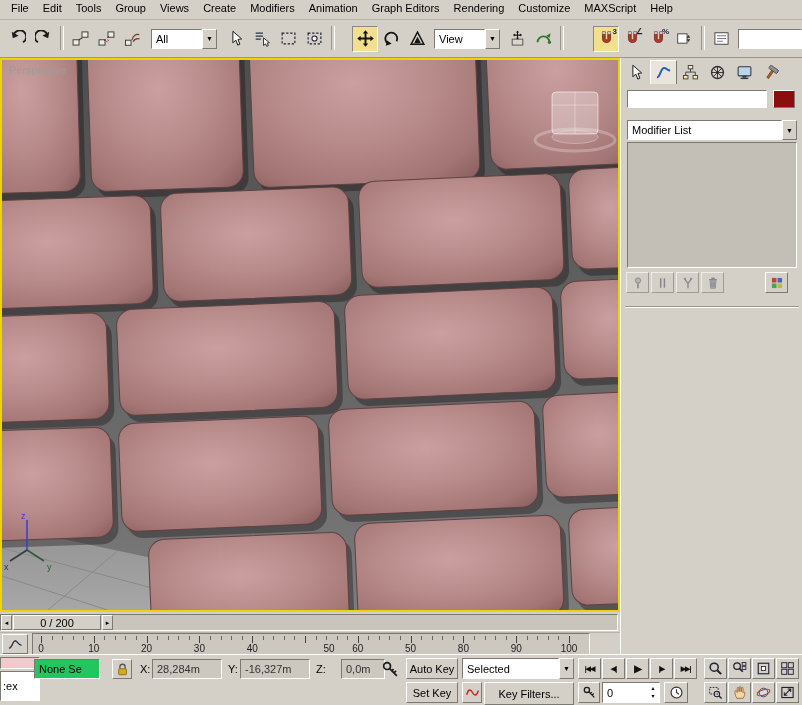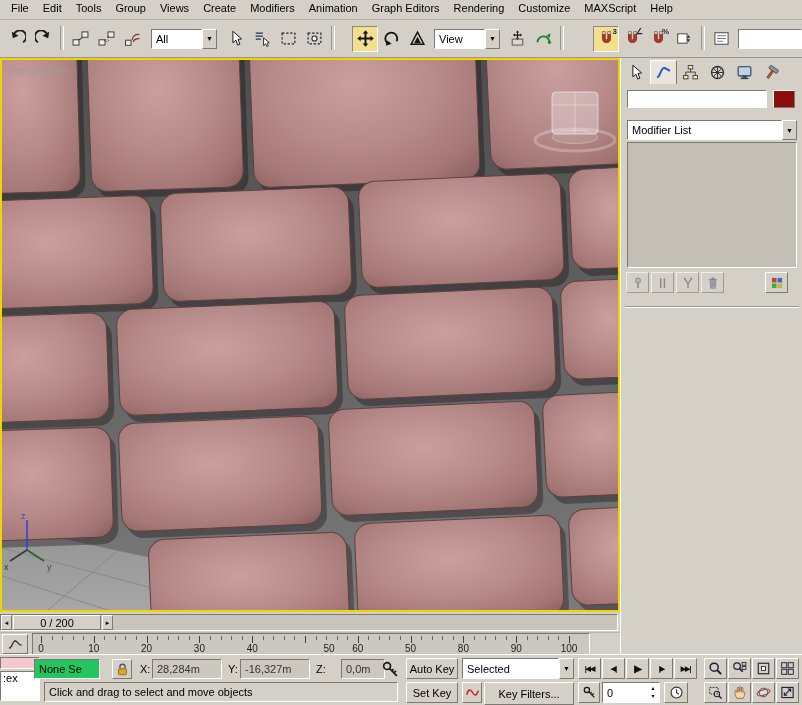--- a/index.html
+++ b/index.html
@@ -610,21 +610,21 @@
       <div class="tick" style="left: 504.32px;"></div>
       <div class="tick" style="left: 514.88px;"></div>
       <div class="tick" style="left: 525.44px;"></div>
       <div class="tick major" style="left: 536px;"></div>
       <div class="tick-label" style="left: 536px;">100</div>
     </div>
 </div>
 
 <div id="statusbar" class="abs">
   <div id="listener-macro" class="abs sunk" style="left: 0px; top: 2px; width: 40px; height: 12px; background: rgb(244, 201, 205);"></div>
-  <div class="abs sunk" style="left:0;top:16px;width:40px;height:30px;background:#fff;display:flex;padding-left:2px;">
+  <div class="abs sunk" style="left:0;top:16px;width:40px;height:30px;background:#fff;display:flex;align-items:center;padding-left:2px;">
       <span>:ex</span>
     </div>
 
   <div class="abs sfield" style="left:34px;top:4px;width:66px;height:20px;background:#22c55e;color:#000;">None Se</div>
   <div class="abs raised sbtn" style="left:112px;top:4px;width:20px;height:20px;">
       <svg>
         <use href="#i-lock"></use>
       </svg>
     </div>
 
@@ -634,21 +634,20 @@
   <div class="abs sfield" style="left:240px;top:4px;width:70px;height:20px;">-16,327m</div>
   <span class="lbl" style="left:316px;top:8px;">Z:</span>
   <div class="abs sfield" style="left:328px;top:4px;width:44px;height:20px;margin-left:13px;">0,0m</div>
 
   <div class="abs sbtn" style="left:376px;top:3px;width:28px;height:22px;">
       <svg style="width:17px;height:17px;">
         <use href="#i-key"></use>
       </svg>
     </div>
 
-  <div class="abs sfield" style="left:44px;top:27px;width:354px;height:20px;background:#d4d0c8;color:#000;">Click and drag to select and move objects</div>
 
   <div class="abs raised sbtn" style="left:406px;top:3px;width:52px;height:21px;">Auto Key</div>
   <div class="abs raised sbtn" style="left:406px;top:27px;width:52px;height:21px;">Set Key</div>
 
   <div class="combo abs" style="left:462px;top:3px;width:112px;height:21px;">
     <span class="cval">Selected</span>
     <span class="carr raised">▼</span>
   </div>
   <div class="abs raised sbtn" style="left:462px;top:27px;width:20px;height:21px;">
       <svg>

